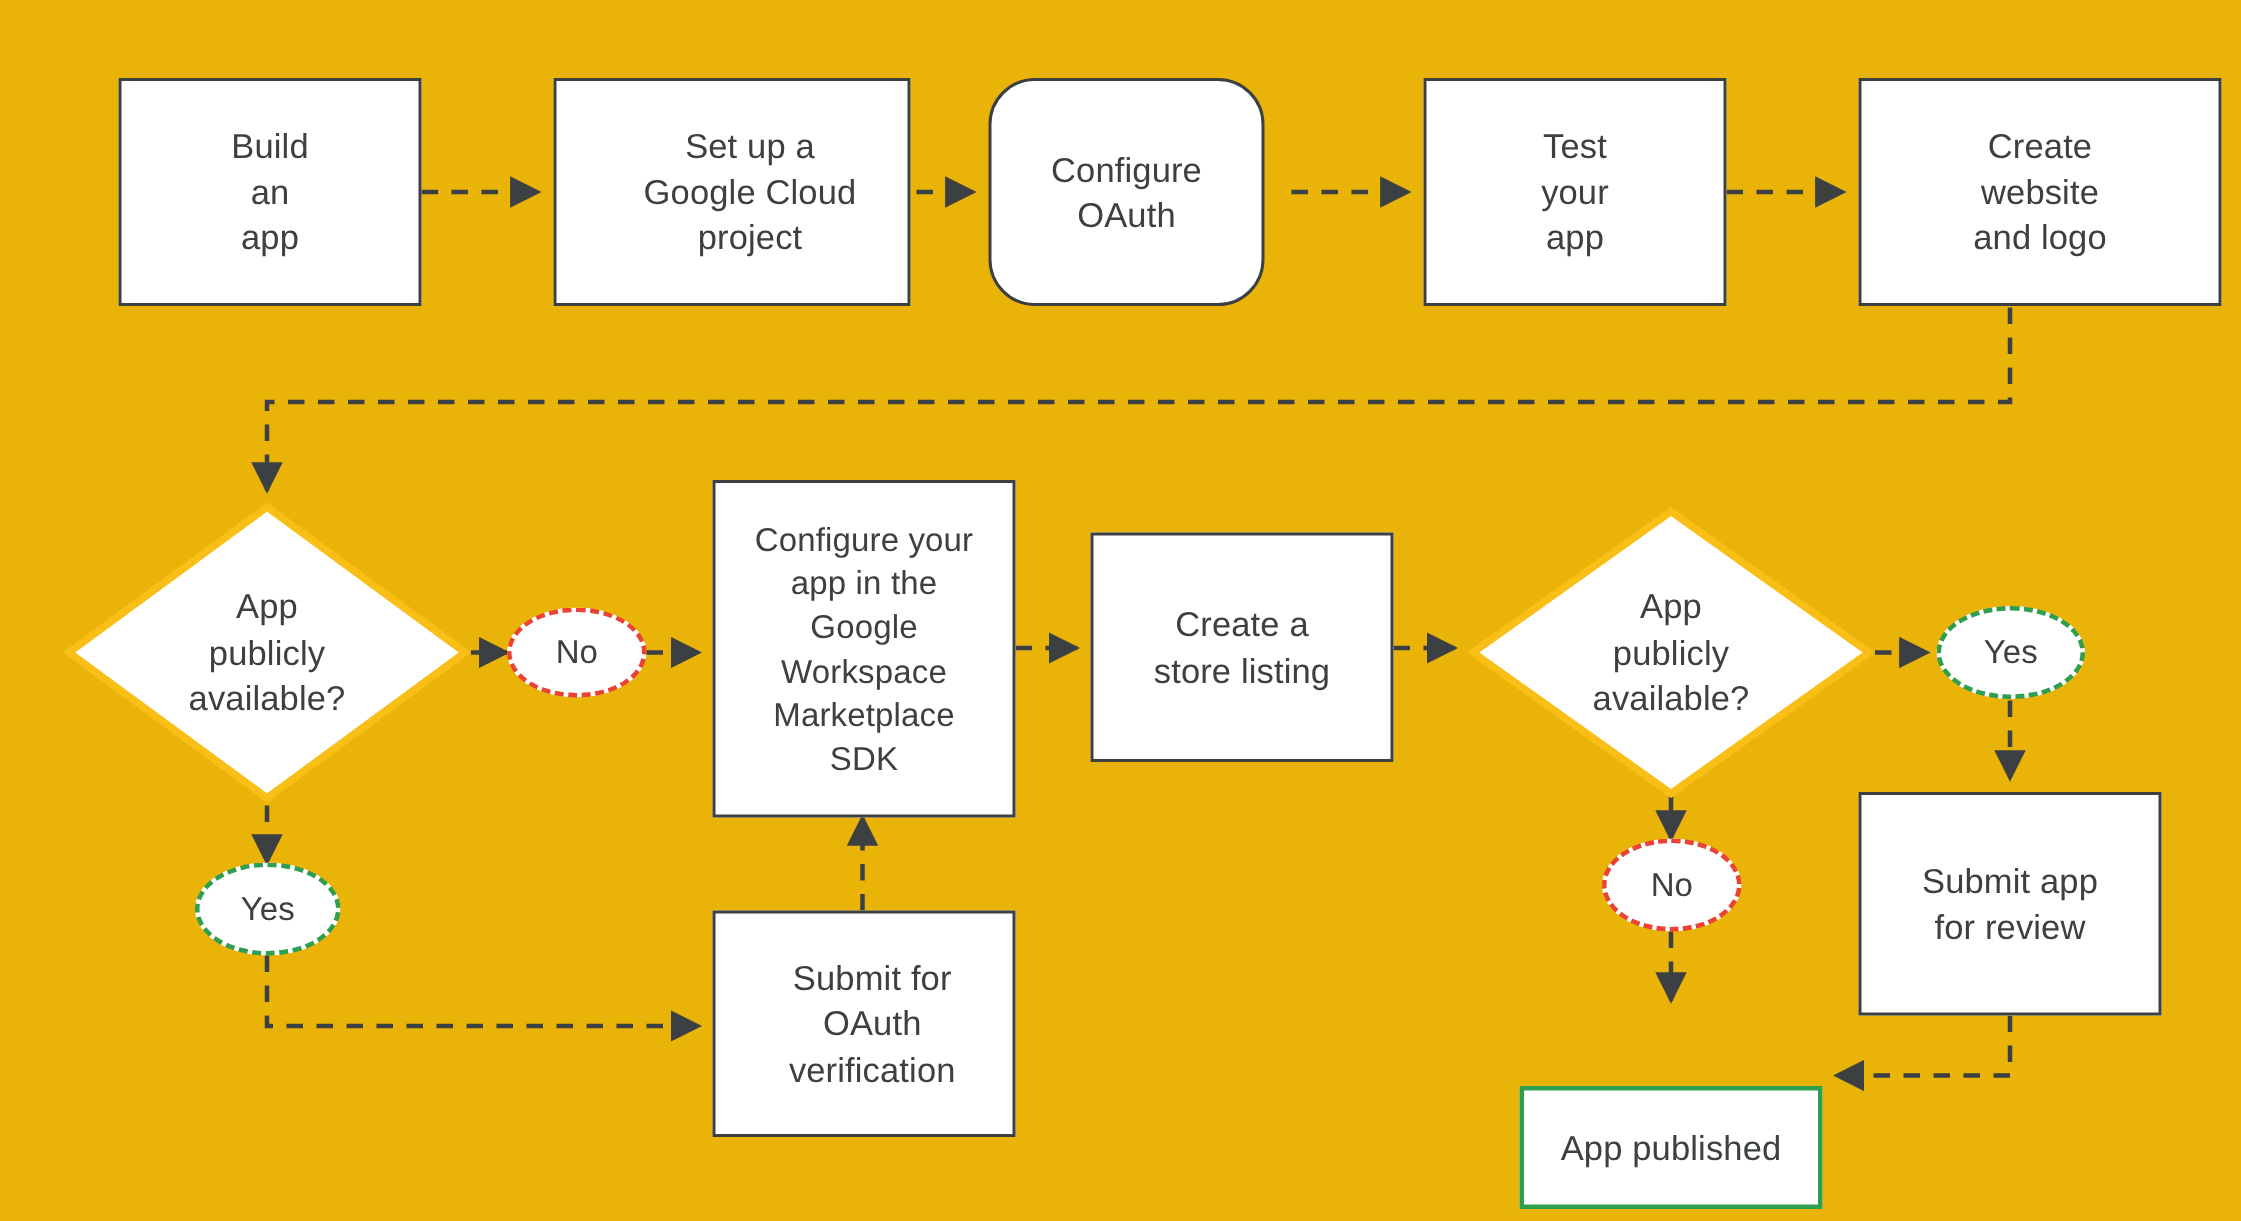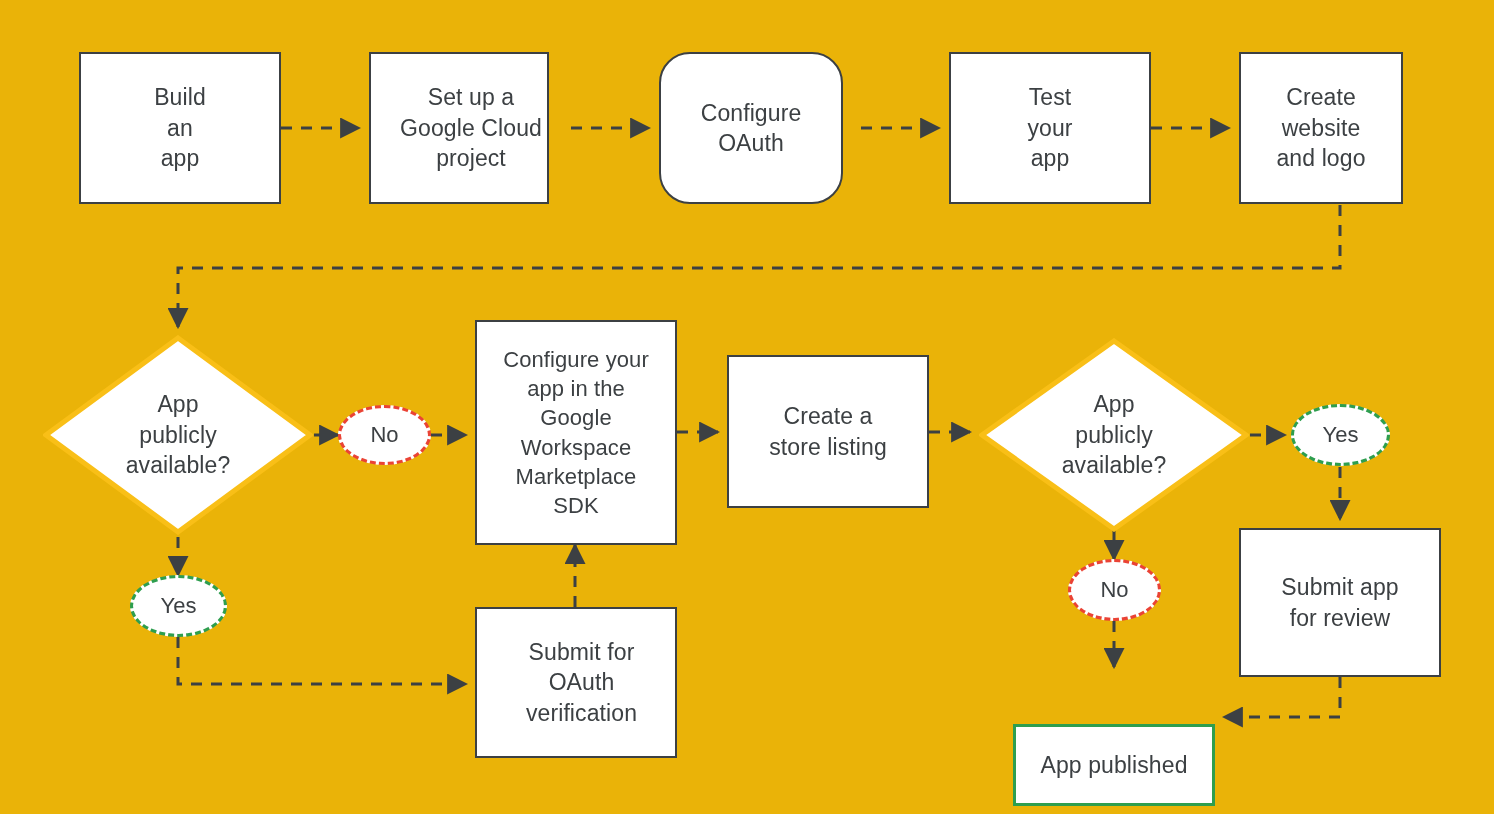--- a/index.html
+++ b/index.html
@@ -121,38 +121,38 @@
       <path d="M 1340 677 L 1340 717 L 1224 717"></path>
     </g>
   </svg>
 
   <div class="node process" style="left:79px; top:52px; width:202px; height:152px;">
     <span>Build
 an
 app</span>
   </div>
 
-  <div class="node process" style="left:369px; top:52px; width:180px; height:152px;padding-left:24px;">
+  <div class="node process" style="left:369px; top:52px; width:238px; height:152px;padding-left:24px;">
     <span>Set up a
 Google Cloud
 project</span>
   </div>
 
   <div class="node process" style="left:659px; top:52px; width:184px; height:152px;border-radius:31px;">
     <span>Configure
 OAuth</span>
   </div>
 
   <div class="node process" style="left:949px; top:52px; width:202px; height:152px;">
     <span>Test
 your
 app</span>
   </div>
 
-  <div class="node process" style="left:1239px; top:52px; width:164px; height:152px;">
+  <div class="node process" style="left:1239px; top:52px; width:242px; height:152px;">
     <span>Create
 website
 and logo</span>
   </div>
 
   <div class="node decision" style="left:43px; top:335px; width:270px; height:200px;">
     <svg class="diamond-svg" width="270" height="200" viewBox="0 0 270 200" xmlns="http://www.w3.org/2000/svg">
       <polygon points="135,3 267,100 135,197 3,100" fill="#ffffff" stroke="#f9bf17" stroke-width="5" stroke-linejoin="miter"></polygon>
     </svg>
     <span class="dtext">App

